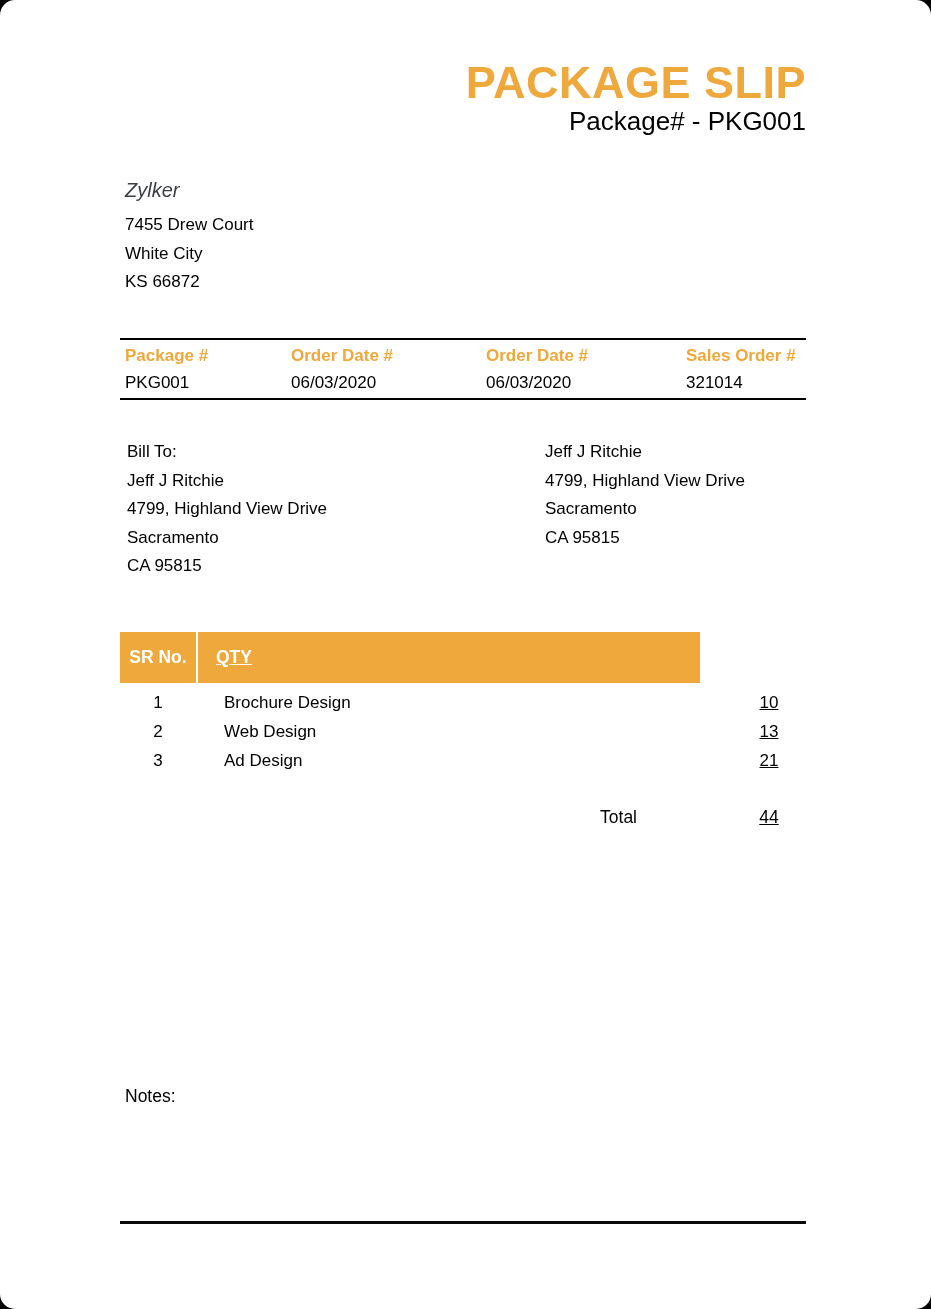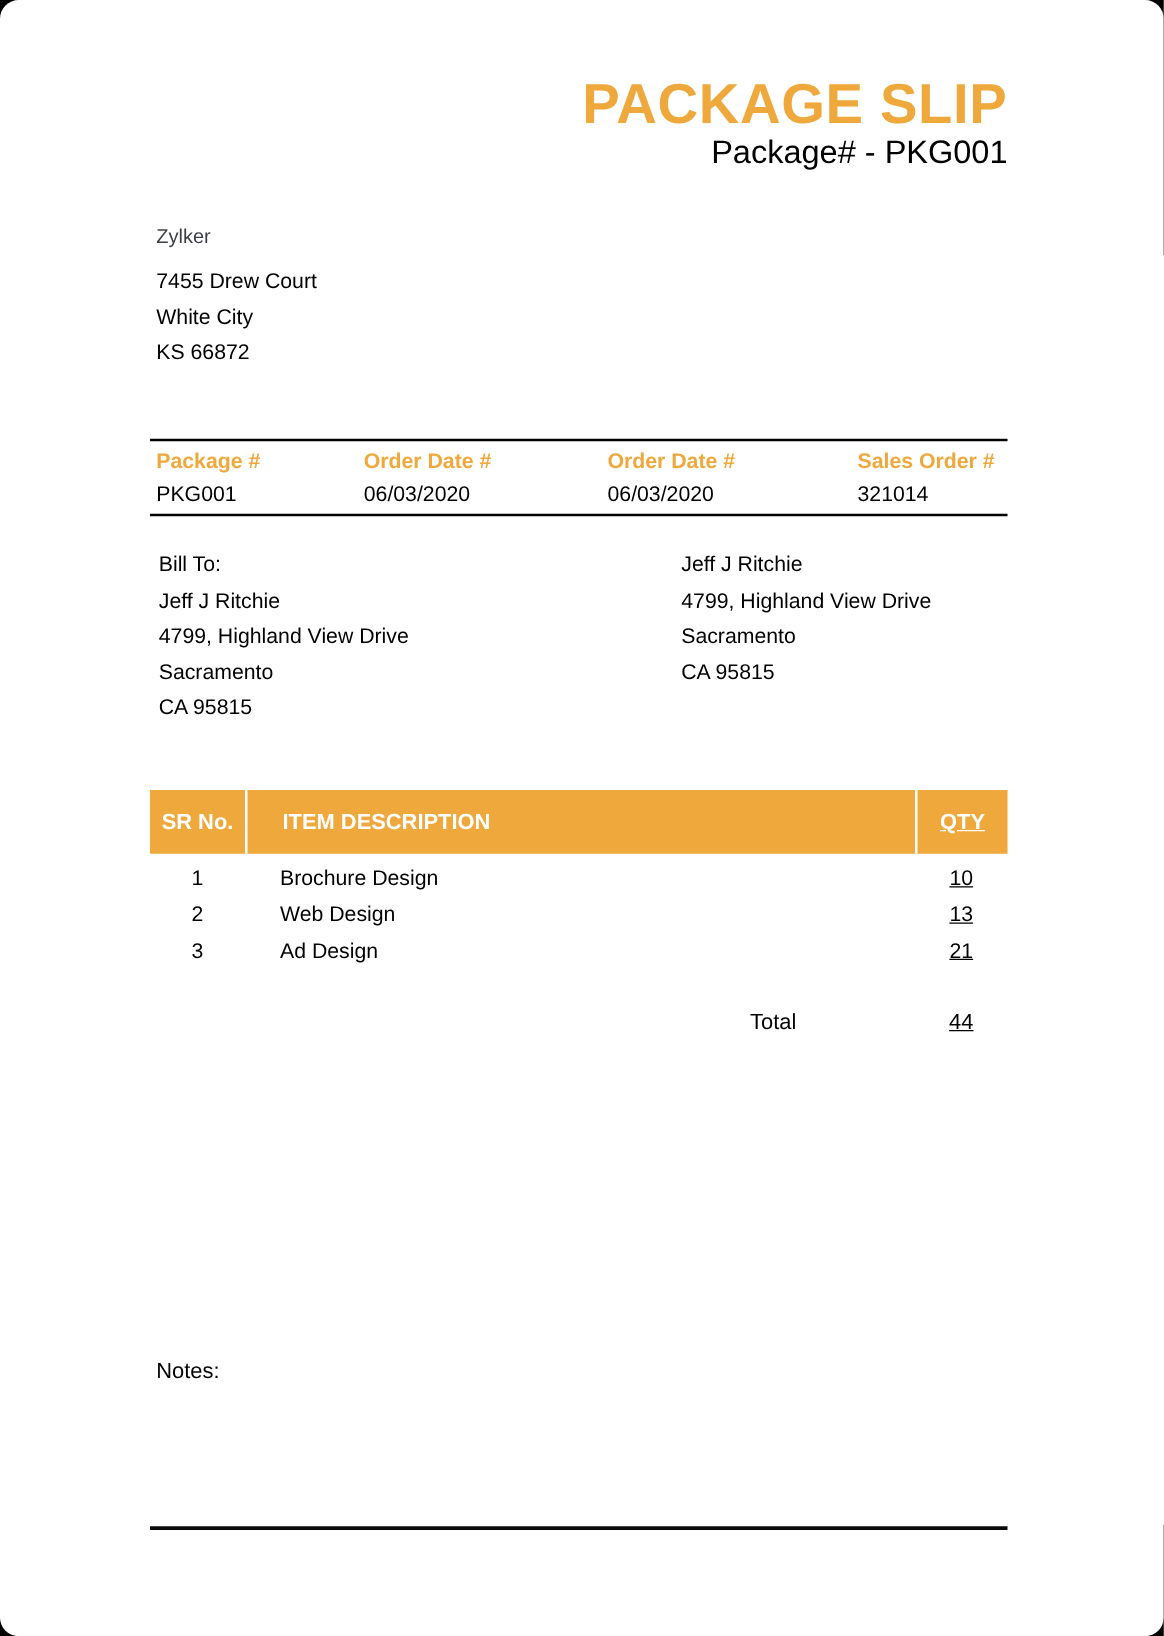--- a/index.html
+++ b/index.html
@@ -31,43 +31,43 @@
     font-size:45px;font-weight:bold;line-height:45px;
     color:var(--accent);
     letter-spacing:.5px;
   }
   .doc-subtitle{
     margin-top:5px;
     font-size:26px;line-height:23px;color:var(--text);
   }
   
   .company{position:absolute;top:177px;left:125px;}
-  .company-name{font-size:16px;line-height:26px;color:var(--company);}
+  .company-name{font-size:20px;line-height:26px;color:var(--company);font-style:italic;}
   .company-address{margin-top:8px;font-size:17px;line-height:28.5px;color:var(--text);}
   
   .info-table{
-    position:absolute;top:351px;left:120px;width:686px;
+    position:absolute;top:338px;left:120px;width:686px;
     border-top:2.5px solid #000;border-bottom:2.5px solid #000;
     box-sizing:border-box;
   }
   .info-row{display:flex;}
   .info-row > div{box-sizing:border-box;padding-left:5px;}
   .info-c1{width:166px;}
   .info-c2{width:195px;}
   .info-c3{width:200px;}
   .info-c4{width:125px;}
   .info-head{font-size:17px;font-weight:bold;color:var(--accent);line-height:27px;padding-top:2px;}
   .info-vals{font-size:17px;color:var(--text);line-height:27px;padding-bottom:2px;}
   
   .addr-block{position:absolute;top:438px;font-size:17px;line-height:28.5px;color:var(--text);}
   .addr-bill{left:127px;}
   .addr-ship{left:545px;}
   
   .items-header{
-    position:absolute;top:632px;left:120px;width:686px;height:51px;
+    position:absolute;top:632px;left:120px;width:580px;height:51px;
     background:var(--accent);
     display:flex;align-items:center;
     color:var(--header-text);font-weight:bold;font-size:17.5px;
     box-sizing:border-box;
   }
   .col-sr{width:76px;text-align:center;box-sizing:border-box;}
   .col-desc{width:536px;padding-left:28px;box-sizing:border-box;}
   .col-qty{width:74px;text-align:center;box-sizing:border-box;text-decoration:underline;}
   .items-header .col-desc{border-left:2px solid #fff;height:51px;line-height:51px;}
   .items-header .col-qty{border-left:2px solid #fff;height:51px;line-height:51px;}
@@ -127,21 +127,20 @@
 
   <div class="addr-block addr-ship">
     <div>Jeff J Ritchie</div>
     <div>4799, Highland View Drive</div>
     <div>Sacramento</div>
     <div>CA 95815</div>
   </div>
 
   <div class="items-header">
     <div class="col-sr">SR No.</div>
-    <div class="col-desc">ITEM DESCRIPTION</div>
     <div class="col-qty">QTY</div>
   </div>
 
   <div class="items-rows">
     <div class="item-row">
       <div class="col-sr">1</div>
       <div class="col-desc">Brochure Design</div>
       <div class="col-qty">10</div>
     </div>
     <div class="item-row">

